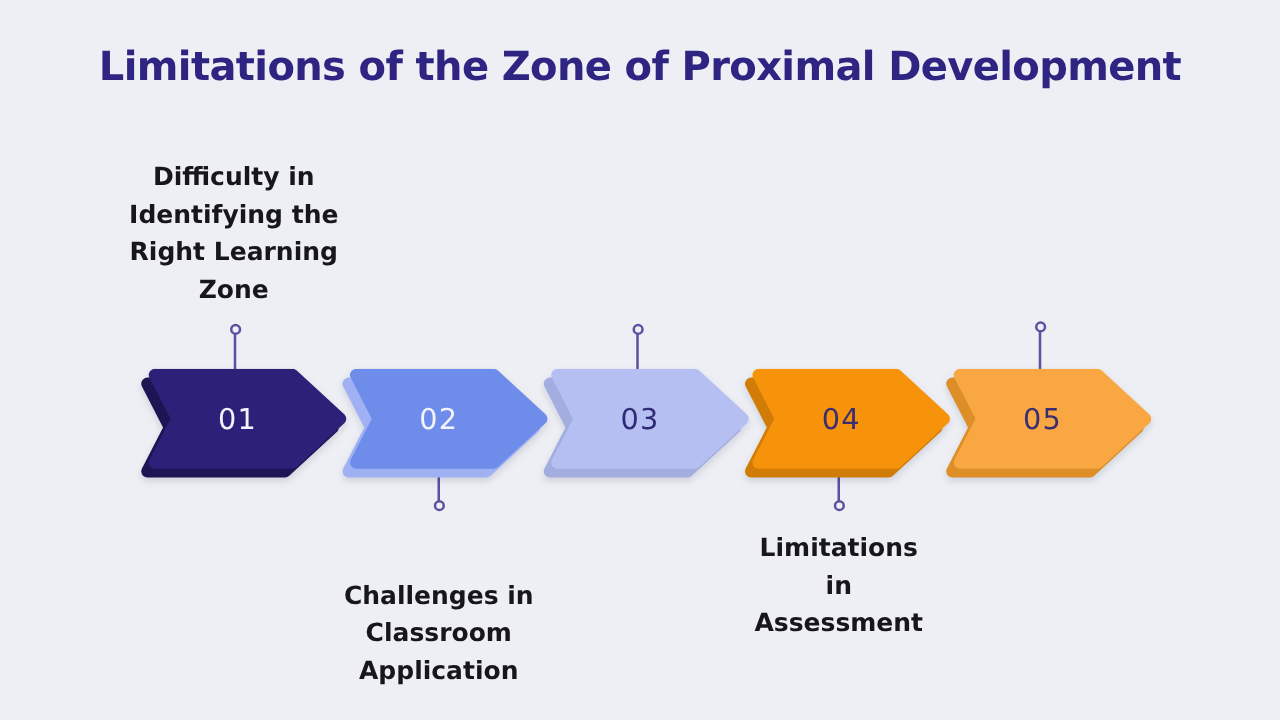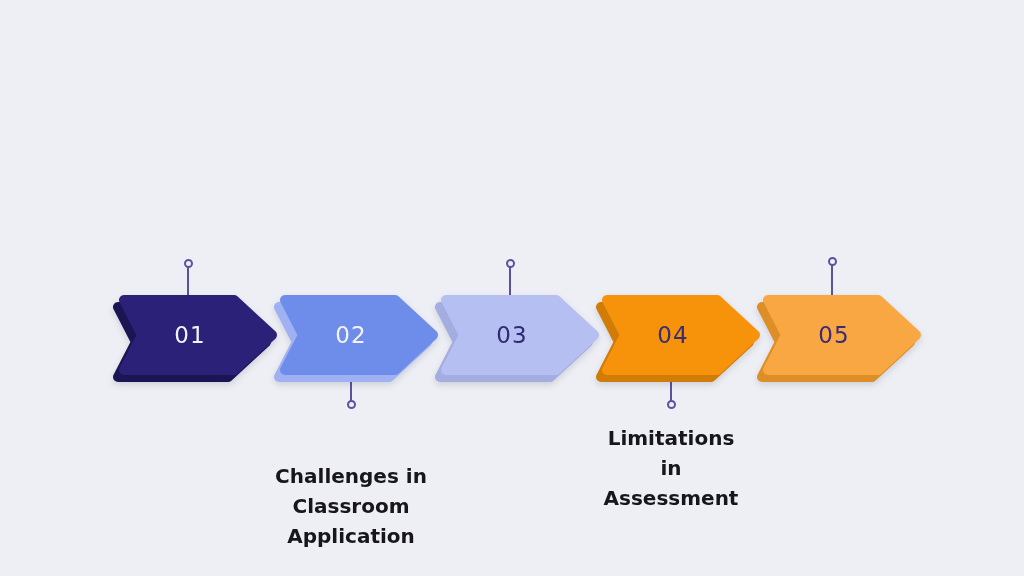--- a/index.html
+++ b/index.html
@@ -75,21 +75,26 @@
     font-family:"DejaVu Sans","Liberation Sans",sans-serif;
     font-size:23px;
     letter-spacing:1px;
   }
 </style>
 </head>
 <body>
 
 <div class="canvas">
 
+  <div class="title">Limitations of the Zone of Proximal Development</div>
 
+  <div class="step-label lbl1">Difficulty in
+Identifying the
+Right Learning
+Zone</div>
   <div class="step-label lbl2">Challenges in
 Classroom
 Application</div>
   <div class="step-label lbl4">Limitations
 in
 Assessment</div>
 
   <div class="connector-dot cd1"></div>
   <div class="connector-line cl1"></div>
   <div class="connector-dot cd2"></div>

